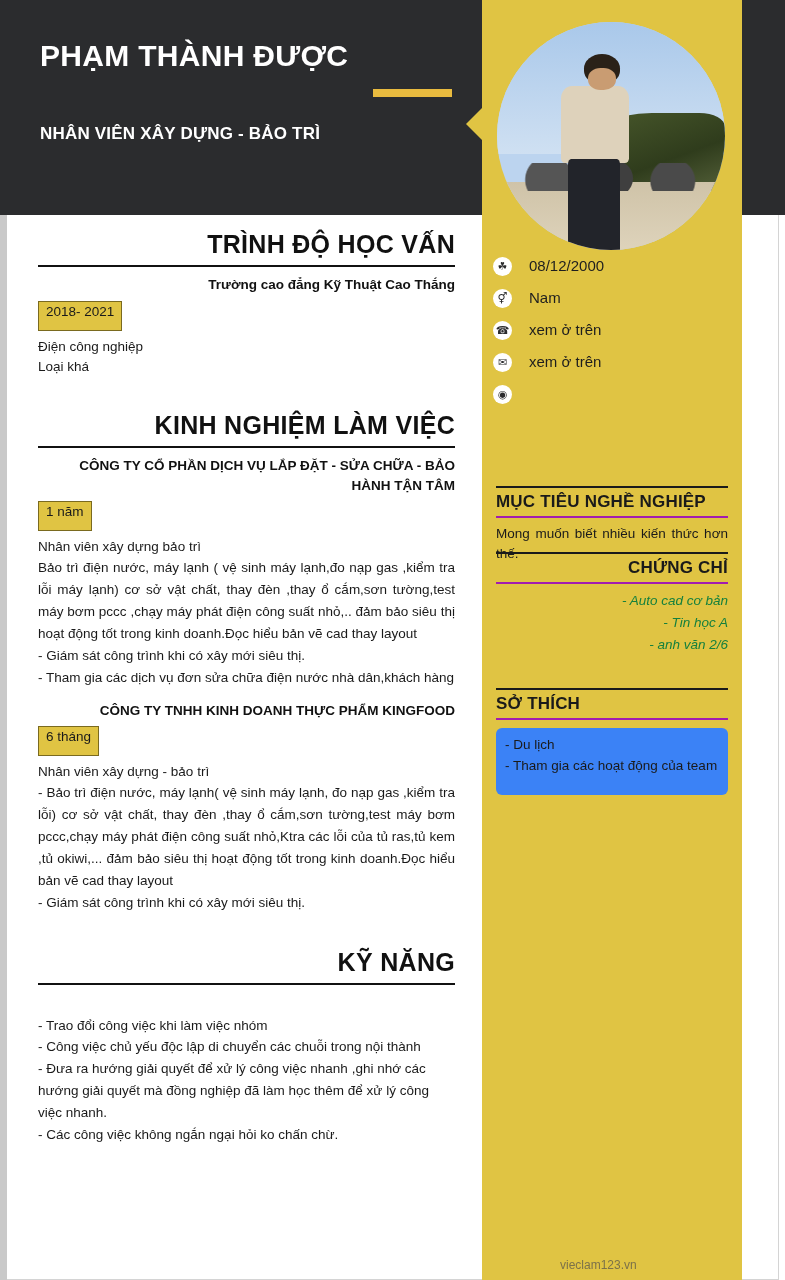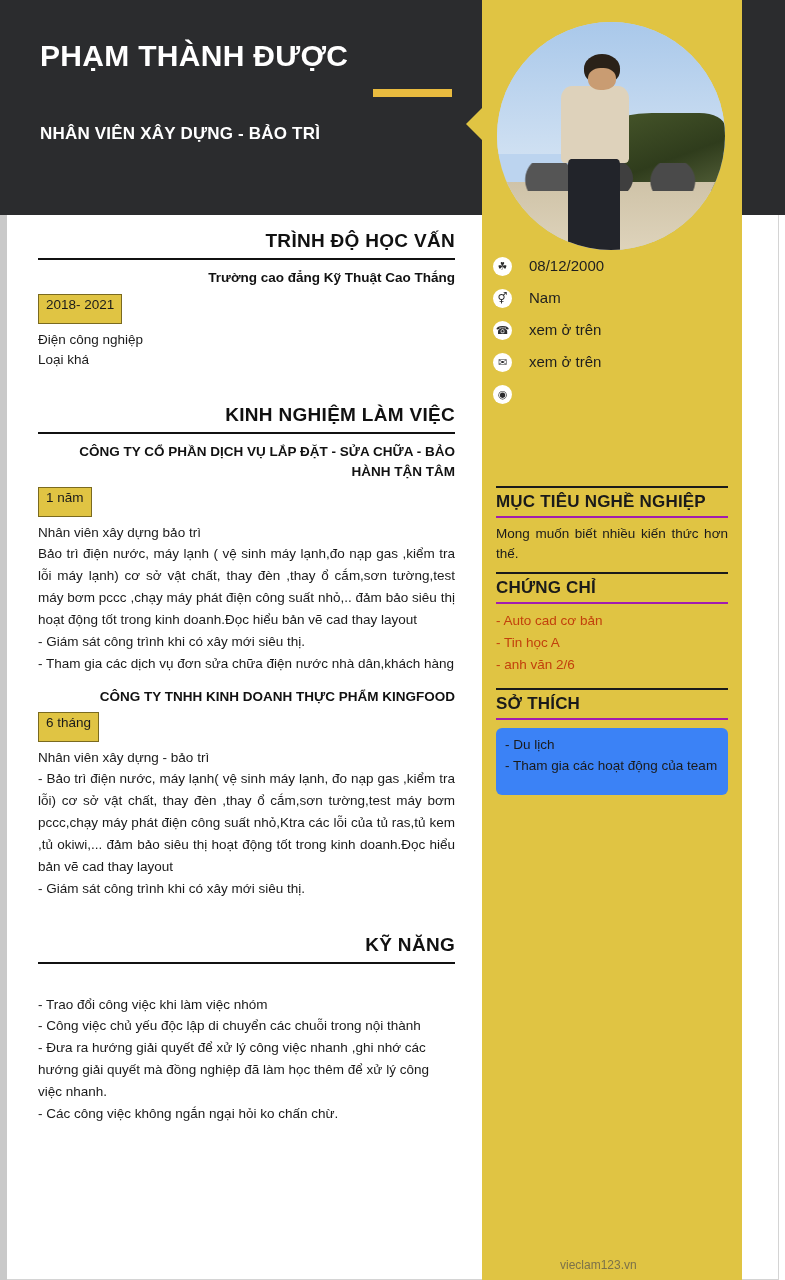--- a/index.html
+++ b/index.html
@@ -187,22 +187,23 @@
   }
   .y-body { padding-top: 6px; }
   .y-para {
     font-size: 13.5px;
     color: #1a1a1a;
     line-height: 1.5;
     text-align: justify;
   }
   .y-item {
     font-size: 13.5px;
-    color: #c2410c;
+    color: #15803d;
     line-height: 1.62;
+    font-style: italic;
   }
   .hobby-box {
     background: #3b82f6;
     border-radius: 6px;
     padding: 7px 9px 18px 9px;
     margin-top: 8px;
   }
   .hobby-line {
     font-size: 13.5px;
     color: #1a1a1a;
@@ -220,21 +221,21 @@
   }
 
   
   .main-col {
     position: absolute;
     left: 38px; top: 230px;
     width: 417px;
   }
   .sec-title {
     text-align: right;
-    font-size: 19px;
+    font-size: 25px;
     font-weight: bold;
     color: #111111;
     letter-spacing: 0.3px;
     padding-bottom: 6px;
   }
   .sec-rule {
     border-top: 2.5px solid #111111;
     margin-bottom: 8px;
   }
   .org {
@@ -327,21 +328,21 @@
     </div>
   </div>
 
   <div class="y-section" style="top:486px;">
     <div class="y-title">MỤC TIÊU NGHỀ NGHIỆP</div>
     <div class="y-body">
       <div class="y-para">Mong muốn biết nhiều kiến thức hơn thế.</div>
     </div>
   </div>
 
-  <div class="y-section" style="top:572px;">
+  <div class="y-section" style="top:552px;text-align:right;">
     <div class="y-title">CHỨNG CHỈ</div>
     <div class="y-body">
       <div class="y-item">- Auto cad cơ bản</div>
       <div class="y-item">- Tin học A</div>
       <div class="y-item">- anh văn 2/6</div>
     </div>
   </div>
 
   <div class="y-section" style="top:688px;">
     <div class="y-title">SỞ THÍCH</div>

